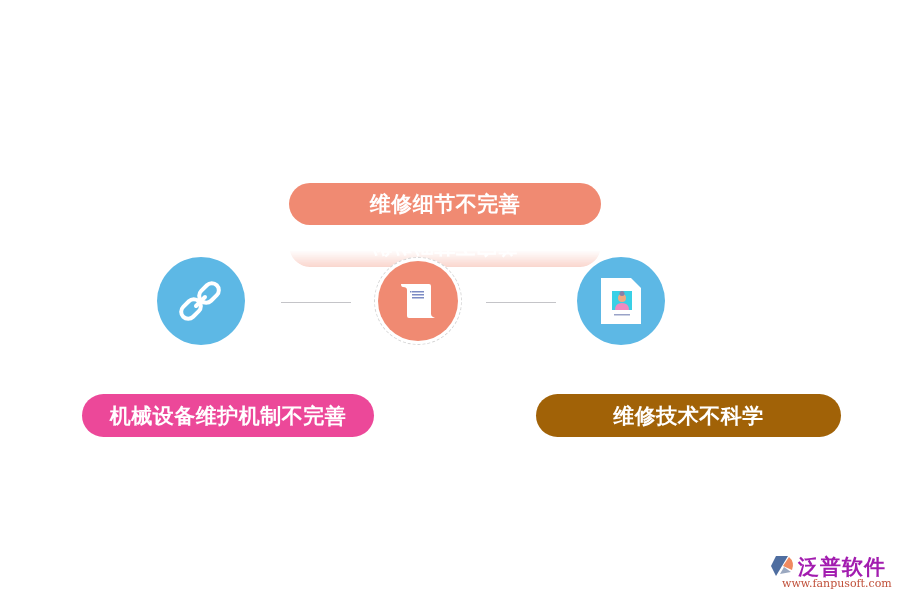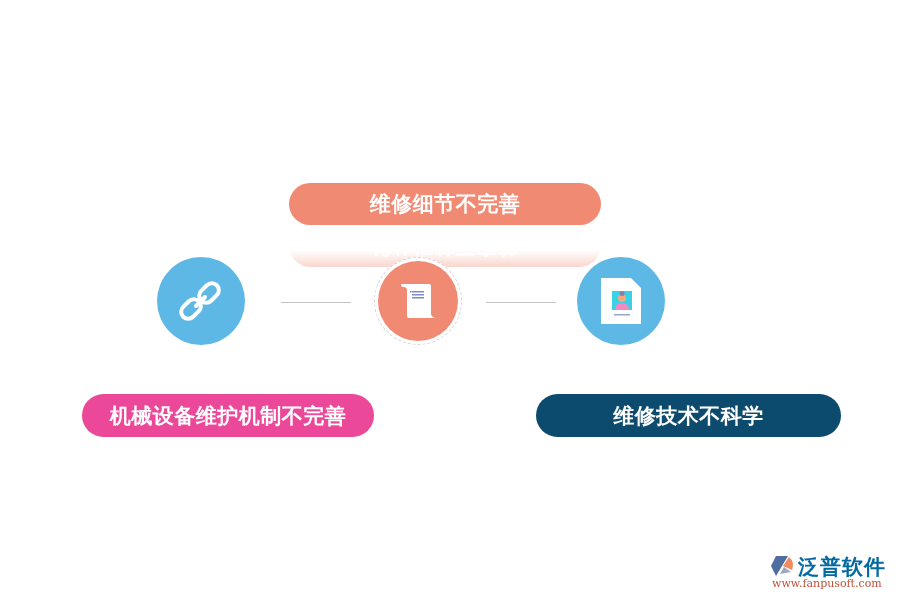--- a/index.html
+++ b/index.html
@@ -16,32 +16,32 @@
   .pill-top { left: 289px; top: 183px; width: 312px; height: 42px; background: #f08a72; }
   .reflect {
     position: absolute; left: 289px; top: 225px; width: 312px; height: 42px;
     border-radius: 22px; background: #f08a72; color: #ffffff;
     font-weight: bold; font-size: 21px; display: flex; align-items: center; justify-content: center;
     transform: scaleY(-1); opacity: 0.35;
     -webkit-mask-image: linear-gradient(to top, rgba(0,0,0,0) 60%, rgba(0,0,0,1) 100%);
     mask-image: linear-gradient(to top, rgba(0,0,0,0) 60%, rgba(0,0,0,1) 100%);
   }
   .pill-left { left: 82px; top: 394px; width: 292px; height: 43px; background: #ec4899; }
-  .pill-right { left: 536px; top: 394px; width: 305px; height: 43px; background: #0c4a6e; }
+  .pill-right { left: 536px; top: 394px; width: 305px; height: 43px; background: #a16207; }
   .circle { position: absolute; border-radius: 50%; display: flex; align-items: center; justify-content: center; }
   .c-left { left: 157px; top: 257px; width: 88px; height: 88px; background: #5db8e5; }
   .c-mid-ring { left: 374px; top: 257px; width: 86px; height: 86px; border: 1.5px dashed #d6d6d6; background: #fff; }
   .c-mid { width: 80px; height: 80px; background: #f08a72; border-radius: 50%; display: flex; align-items: center; justify-content: center; }
   .c-right { left: 577px; top: 257px; width: 88px; height: 88px; background: #5db8e5; }
   .line { position: absolute; height: 1px; background: #c4c4c8; top: 302px; }
   .l-left { left: 281px; width: 70px; }
   .l-right { left: 486px; width: 70px; }
   .logo { position: absolute; left: 770px; top: 553px; width: 125px; height: 40px; }
-  .logo-text { position: absolute; left: 28px; top: 0; font-size: 21px; color: #0369a1; font-weight: bold; letter-spacing: 1px; }
-  .logo-url { position: absolute; left: 2px; top: 24px; font-size: 11px; color: #c0503a; font-family: "DejaVu Serif", "Liberation Serif", serif; }
+  .logo-text { position: absolute; left: 28px; top: 0; font-size: 21px; color: #a21caf; font-weight: bold; letter-spacing: 1px; }
+  .logo-url { position: absolute; left: 12px; top: 24px; font-size: 11px; color: #c0503a; font-family: "DejaVu Serif", "Liberation Serif", serif; }
 </style>
 </head>
 <body>
 
 <div class="pill pill-top">维修细节不完善</div>
 <div class="reflect">维修细节不完善</div>
 
 <div class="line l-left"></div>
 <div class="line l-right"></div>
 

